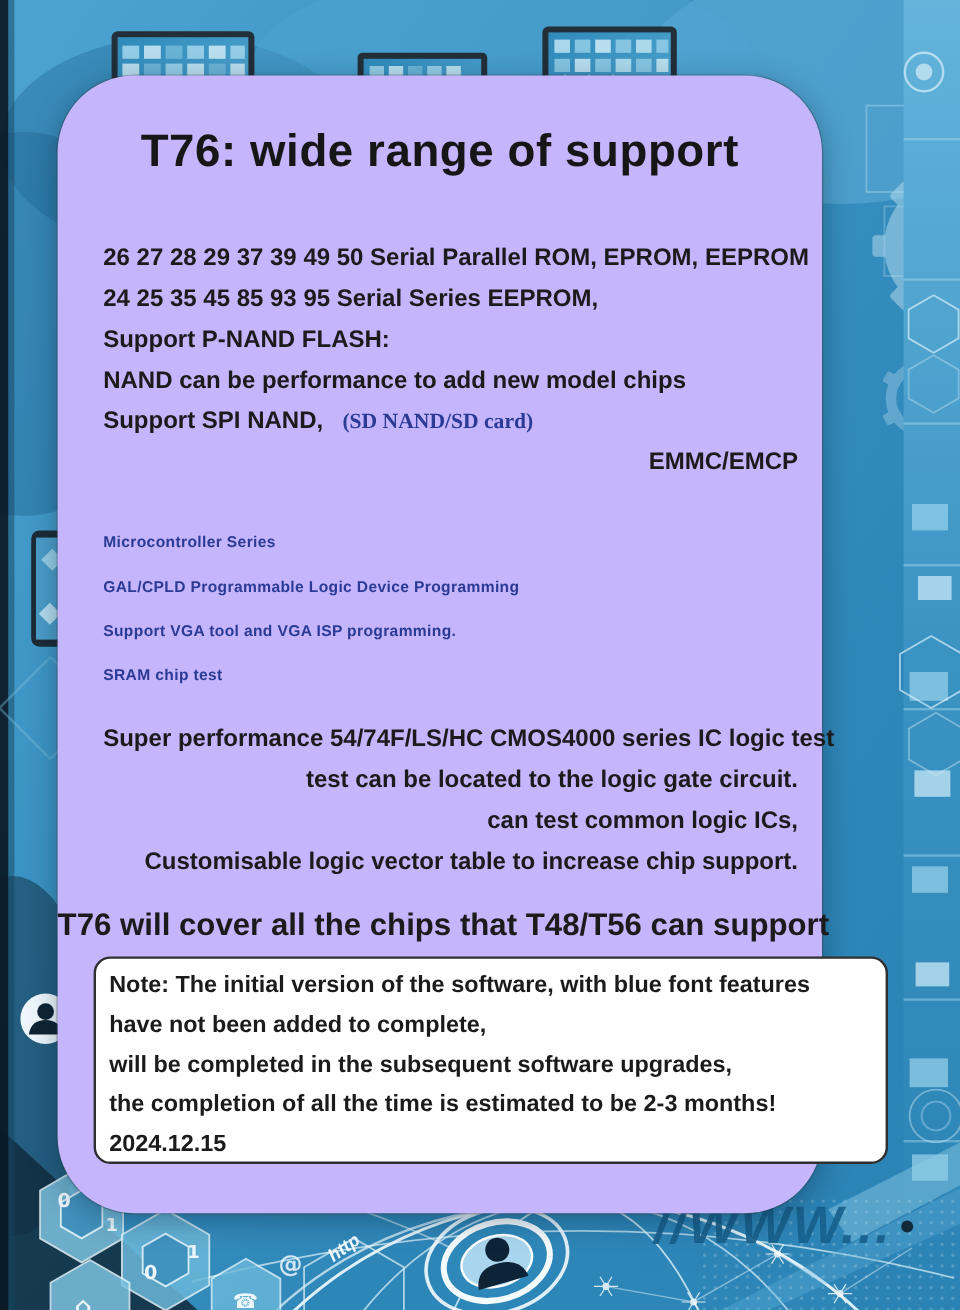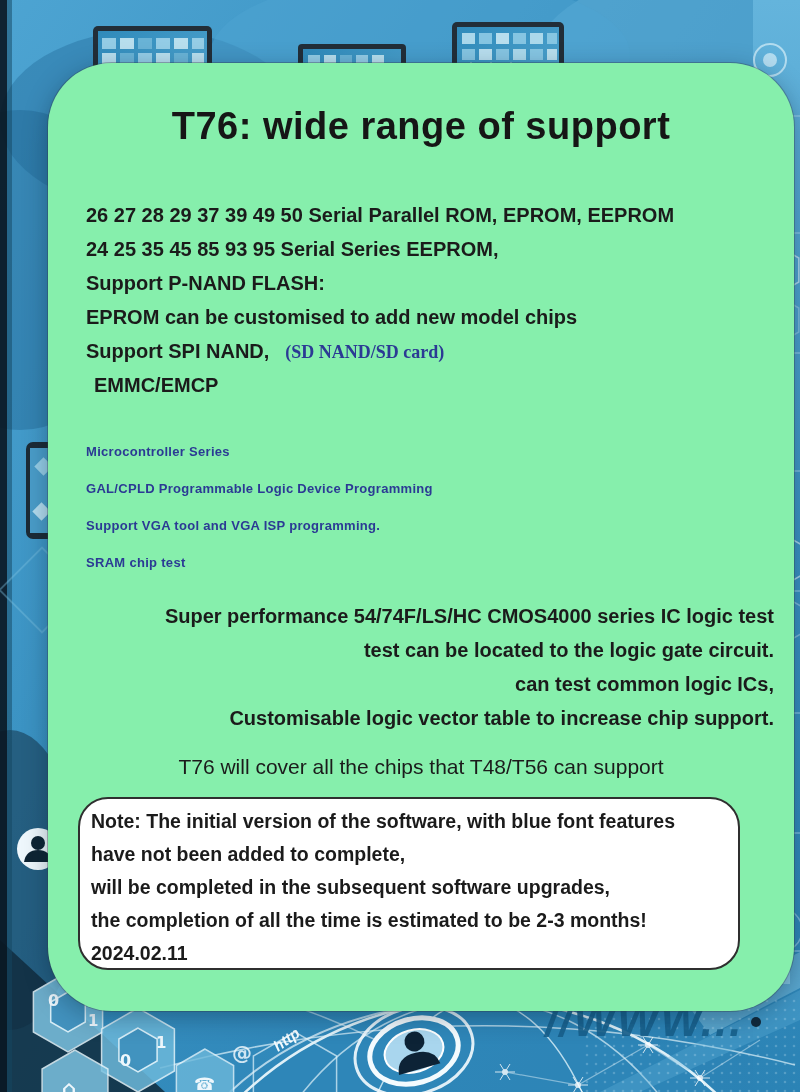--- a/index.html
+++ b/index.html
@@ -2,45 +2,45 @@
 <html><head>
 <meta charset="utf-8">
 <style>
   html,body{margin:0;padding:0;}
   body{font-family:"Liberation Sans","DejaVu Sans",sans-serif;background:#2f87b9;}
   .stage{position:relative;width:800px;height:1092px;overflow:hidden;background:#3b93c3;}
   .stage svg.bg{position:absolute;left:0;top:0;width:800px;height:1092px;display:block;}
 
   
   .card{
-    position:absolute;left:48px;top:63px;width:746px;height:948px;
-    background:#86efac;border-radius:64px;
+    position:absolute;left:48px;top:63px;width:637px;height:948px;
+    background:#c4b5fd;border-radius:64px;
     box-shadow:0 0 0 1px rgba(50,60,70,.35), 0 6px 24px rgba(0,25,45,.35);
   }
   .title{
     position:absolute;top:42px;left:0;right:0;margin:0;text-align:center;
     font-size:38px;font-weight:bold;color:#161616;letter-spacing:.5px;white-space:nowrap;
   }
   .block{position:absolute;left:38px;right:20px;}
   .line{white-space:nowrap;font-weight:bold;color:#1b1b1b;}
   .block1{top:135px;}
   .block1 .line{height:34px;line-height:34px;font-size:20px;}
-  .line-emmc{padding-left:8px;}
+  .line-emmc{padding-left:8px;text-align:right;}
   .blue-inline{color:#2b3a94;font-size:18px;margin-left:16px;font-family:Liberation Serif, serif;}
   .blueblock{top:370px;}
   .blueblock .line{height:37px;line-height:37px;font-size:13px;color:#2b3a94;letter-spacing:.3px;}
   .block2{top:536px;}
   .block2 .line{height:34px;line-height:34px;font-size:20px;text-align:right;}
   .coverage{
     position:absolute;top:692px;left:0;right:0;text-align:center;
-    font-size:21px;font-weight:normal;color:#1b1b1b;white-space:nowrap;
+    font-size:26px;font-weight:bold;color:#1b1b1b;white-space:nowrap;
   }
   .note-box{
     position:absolute;top:734px;left:30px;width:662px;height:173px;
-    box-sizing:border-box;border:2px solid #2f2f2f;border-radius:30px;
+    box-sizing:border-box;border:2px solid #2f2f2f;border-radius:14px;
     padding:6px 10px 0 11px;background:#ffffff;
   }
   .note-box .line{height:33px;line-height:33px;font-size:19.5px;}
 </style>
 </head>
 <body>
 
 <div class="stage">
 
   <svg class="bg" viewBox="0 0 800 1092" aria-hidden="true">
@@ -269,21 +269,21 @@
   </svg>
 
   <div class="card">
 
     <h1 class="title">T76: wide range of support</h1>
 
     <div class="block block1">
       <div class="line">26 27 28 29 37 39 49 50 Serial Parallel ROM, EPROM, EEPROM</div>
       <div class="line">24 25 35 45 85 93 95 Serial Series EEPROM,</div>
       <div class="line">Support P-NAND FLASH:</div>
-      <div class="line">EPROM can be customised to add new model chips</div>
+      <div class="line">NAND can be performance to add new model chips</div>
       <div class="line">
         <span>Support SPI NAND,</span><span class="blue-inline">(SD NAND/SD card)</span>
       </div>
       <div class="line line-emmc">EMMC/EMCP</div>
     </div>
 
     <div class="block blueblock">
       <div class="line">Microcontroller Series</div>
       <div class="line">GAL/CPLD Programmable Logic Device Programming</div>
       <div class="line">Support VGA tool and VGA ISP programming.</div>
@@ -297,17 +297,17 @@
       <div class="line">Customisable logic vector table to increase chip support.</div>
     </div>
 
     <div class="coverage">T76 will cover all the chips that T48/T56 can support</div>
 
     <div class="note-box">
       <div class="line">Note: The initial version of the software, with blue font features</div>
       <div class="line">have not been added to complete,</div>
       <div class="line">will be completed in the subsequent software upgrades,</div>
       <div class="line">the completion of all the time is estimated to be 2-3 months!</div>
-      <div class="line">2024.02.11</div>
+      <div class="line">2024.12.15</div>
     </div>
 
   </div>
 </div>
 
 </body></html>

